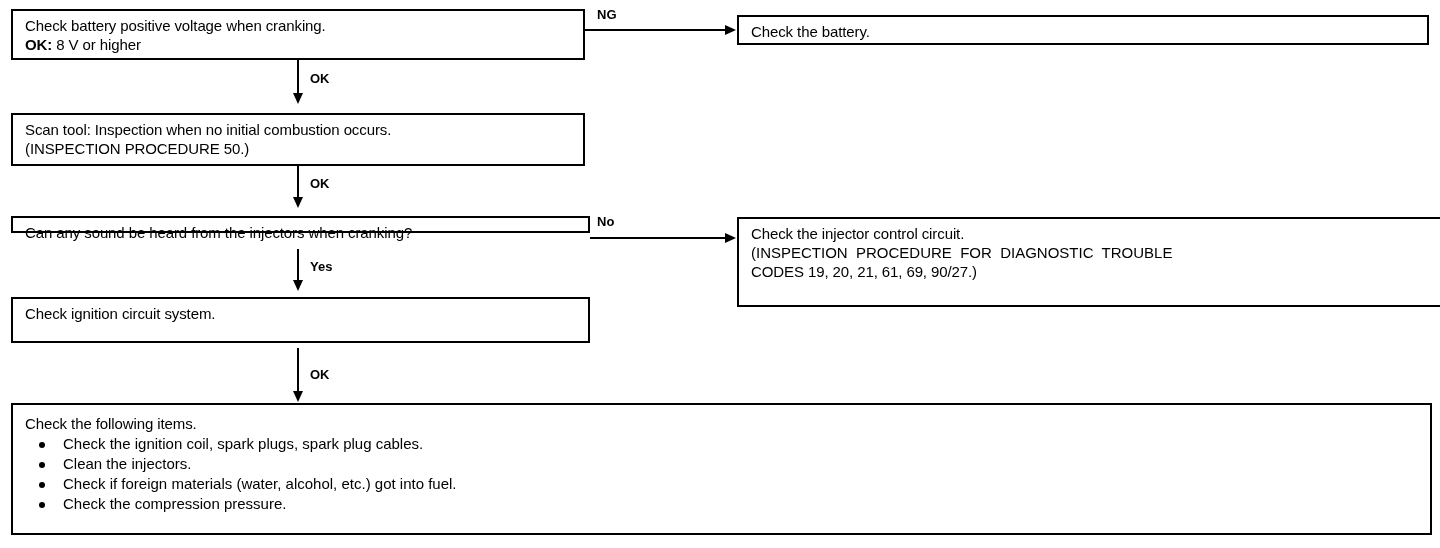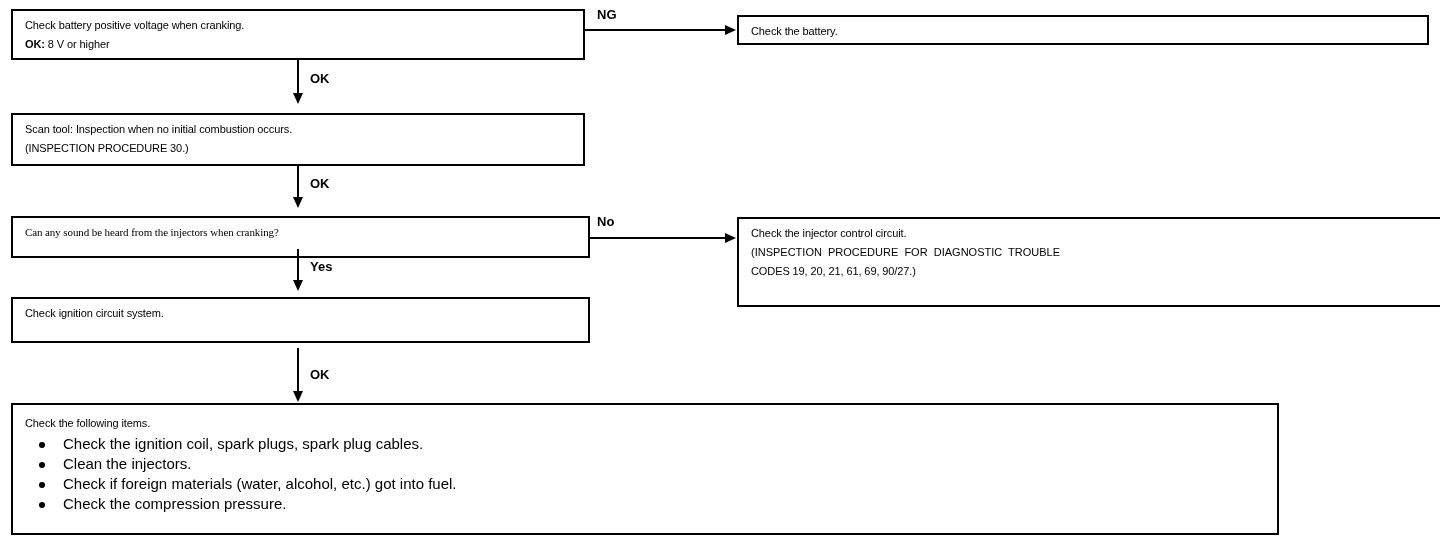--- a/index.html
+++ b/index.html
@@ -17,21 +17,21 @@
     overflow: hidden;
   }
   .box {
     position: absolute;
     box-sizing: border-box;
     border: 2px solid #000000;
     background: #ffffff;
     padding: 5px 0 0 12px;
   }
   .box .line {
-    font-size: 11px;
+    font-size: 15px;
     line-height: 19px;
     white-space: pre;
     letter-spacing: -0.1px;
   }
   .box .line.justified {
     letter-spacing: 0.0px;
   }
   .bullets {
     margin: 0;
     padding: 0;
@@ -106,28 +106,28 @@
   <div class="box" style="left:737px; top:15px; width:692px; height:30px;">
     <div class="line">Check the battery.</div>
   </div>
 
   <div class="vline" style="left:297px; top:60px; width:2px; height:35px;"></div>
   <div class="arrow-down" style="left:293px; top:93px;"></div>
   <div class="edge-label" style="left:310px; top:71px;">OK</div>
 
   <div class="box" style="left:11px; top:113px; width:574px; height:53px;">
     <div class="line">Scan tool: Inspection when no initial combustion occurs.</div>
-    <div class="line">(INSPECTION PROCEDURE 30.)</div>
+    <div class="line">(INSPECTION PROCEDURE 50.)</div>
   </div>
 
   <div class="vline" style="left:297px; top:164px; width:2px; height:35px;"></div>
   <div class="arrow-down" style="left:293px; top:197px;"></div>
   <div class="edge-label" style="left:310px; top:176px;">OK</div>
 
-  <div class="box" style="left:11px; top:216px; width:579px; height:42px;font-family:Liberation Serif, serif;">
+  <div class="box" style="left:11px; top:216px; width:579px; height:17px;">
     <div class="line">Can any sound be heard from the injectors when cranking?</div>
   </div>
 
   <div class="hline" style="left:590px; top:237px; width:140px;"></div>
   <div class="arrow-right" style="left:725px; top:233px;"></div>
   <div class="edge-label" style="left:597px; top:214px;">No</div>
 
   <div class="box" style="left:737px; top:217px; width:752px; height:90px;">
     <div class="line">Check the injector control circuit.</div>
     <div class="line justified">(INSPECTION  PROCEDURE  FOR  DIAGNOSTIC  TROUBLE</div>
@@ -139,21 +139,21 @@
   <div class="edge-label" style="left:310px; top:259px;">Yes</div>
 
   <div class="box" style="left:11px; top:297px; width:579px; height:46px;">
     <div class="line">Check ignition circuit system.</div>
   </div>
 
   <div class="vline" style="left:297px; top:348px; width:2px; height:45px;"></div>
   <div class="arrow-down" style="left:293px; top:391px;"></div>
   <div class="edge-label" style="left:310px; top:367px;">OK</div>
 
-  <div class="box" style="left:11px; top:403px; width:1268px; height:132px; padding-top:8px;">
+  <div class="box" style="left:11px; top:403px; width:1421px; height:132px; padding-top:8px;">
     <div class="line" style="line-height:21px;">Check the following items.</div>
     <ul class="bullets">
       <li>Check the ignition coil, spark plugs, spark plug cables.</li>
       <li>Clean the injectors.</li>
       <li>Check if foreign materials (water, alcohol, etc.) got into fuel.</li>
       <li>Check the compression pressure.</li>
     </ul>
   </div>
 
 </div>

